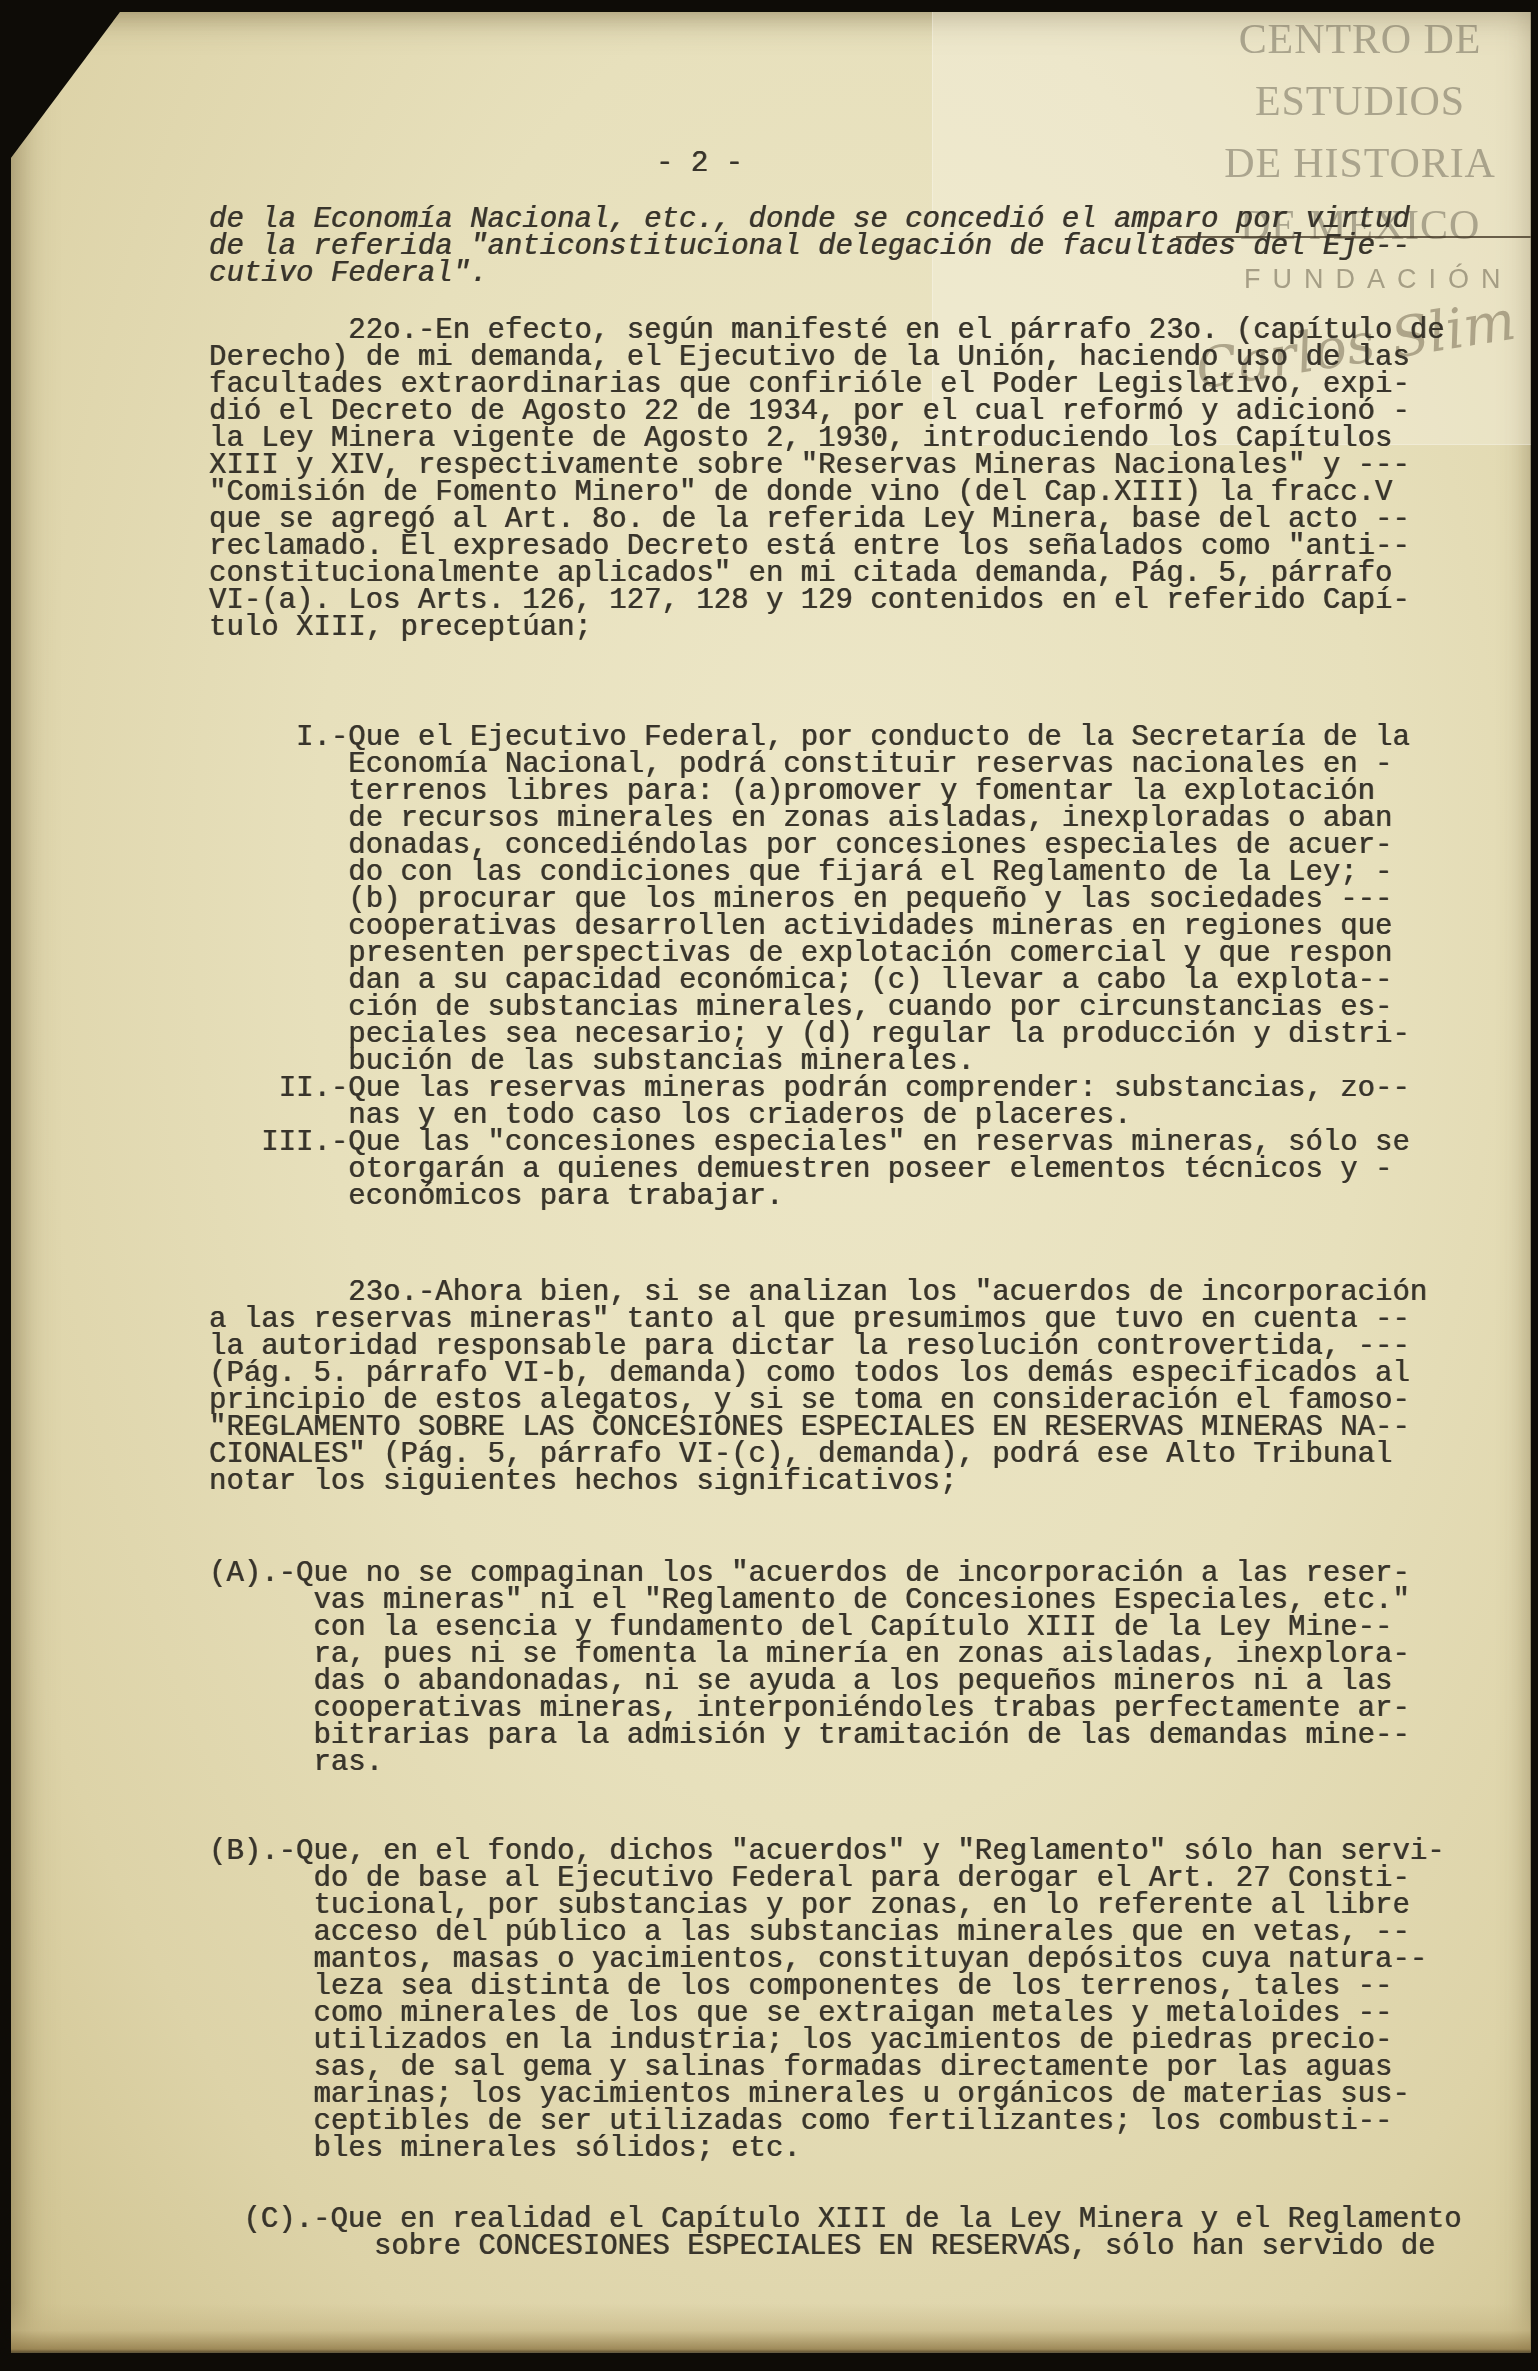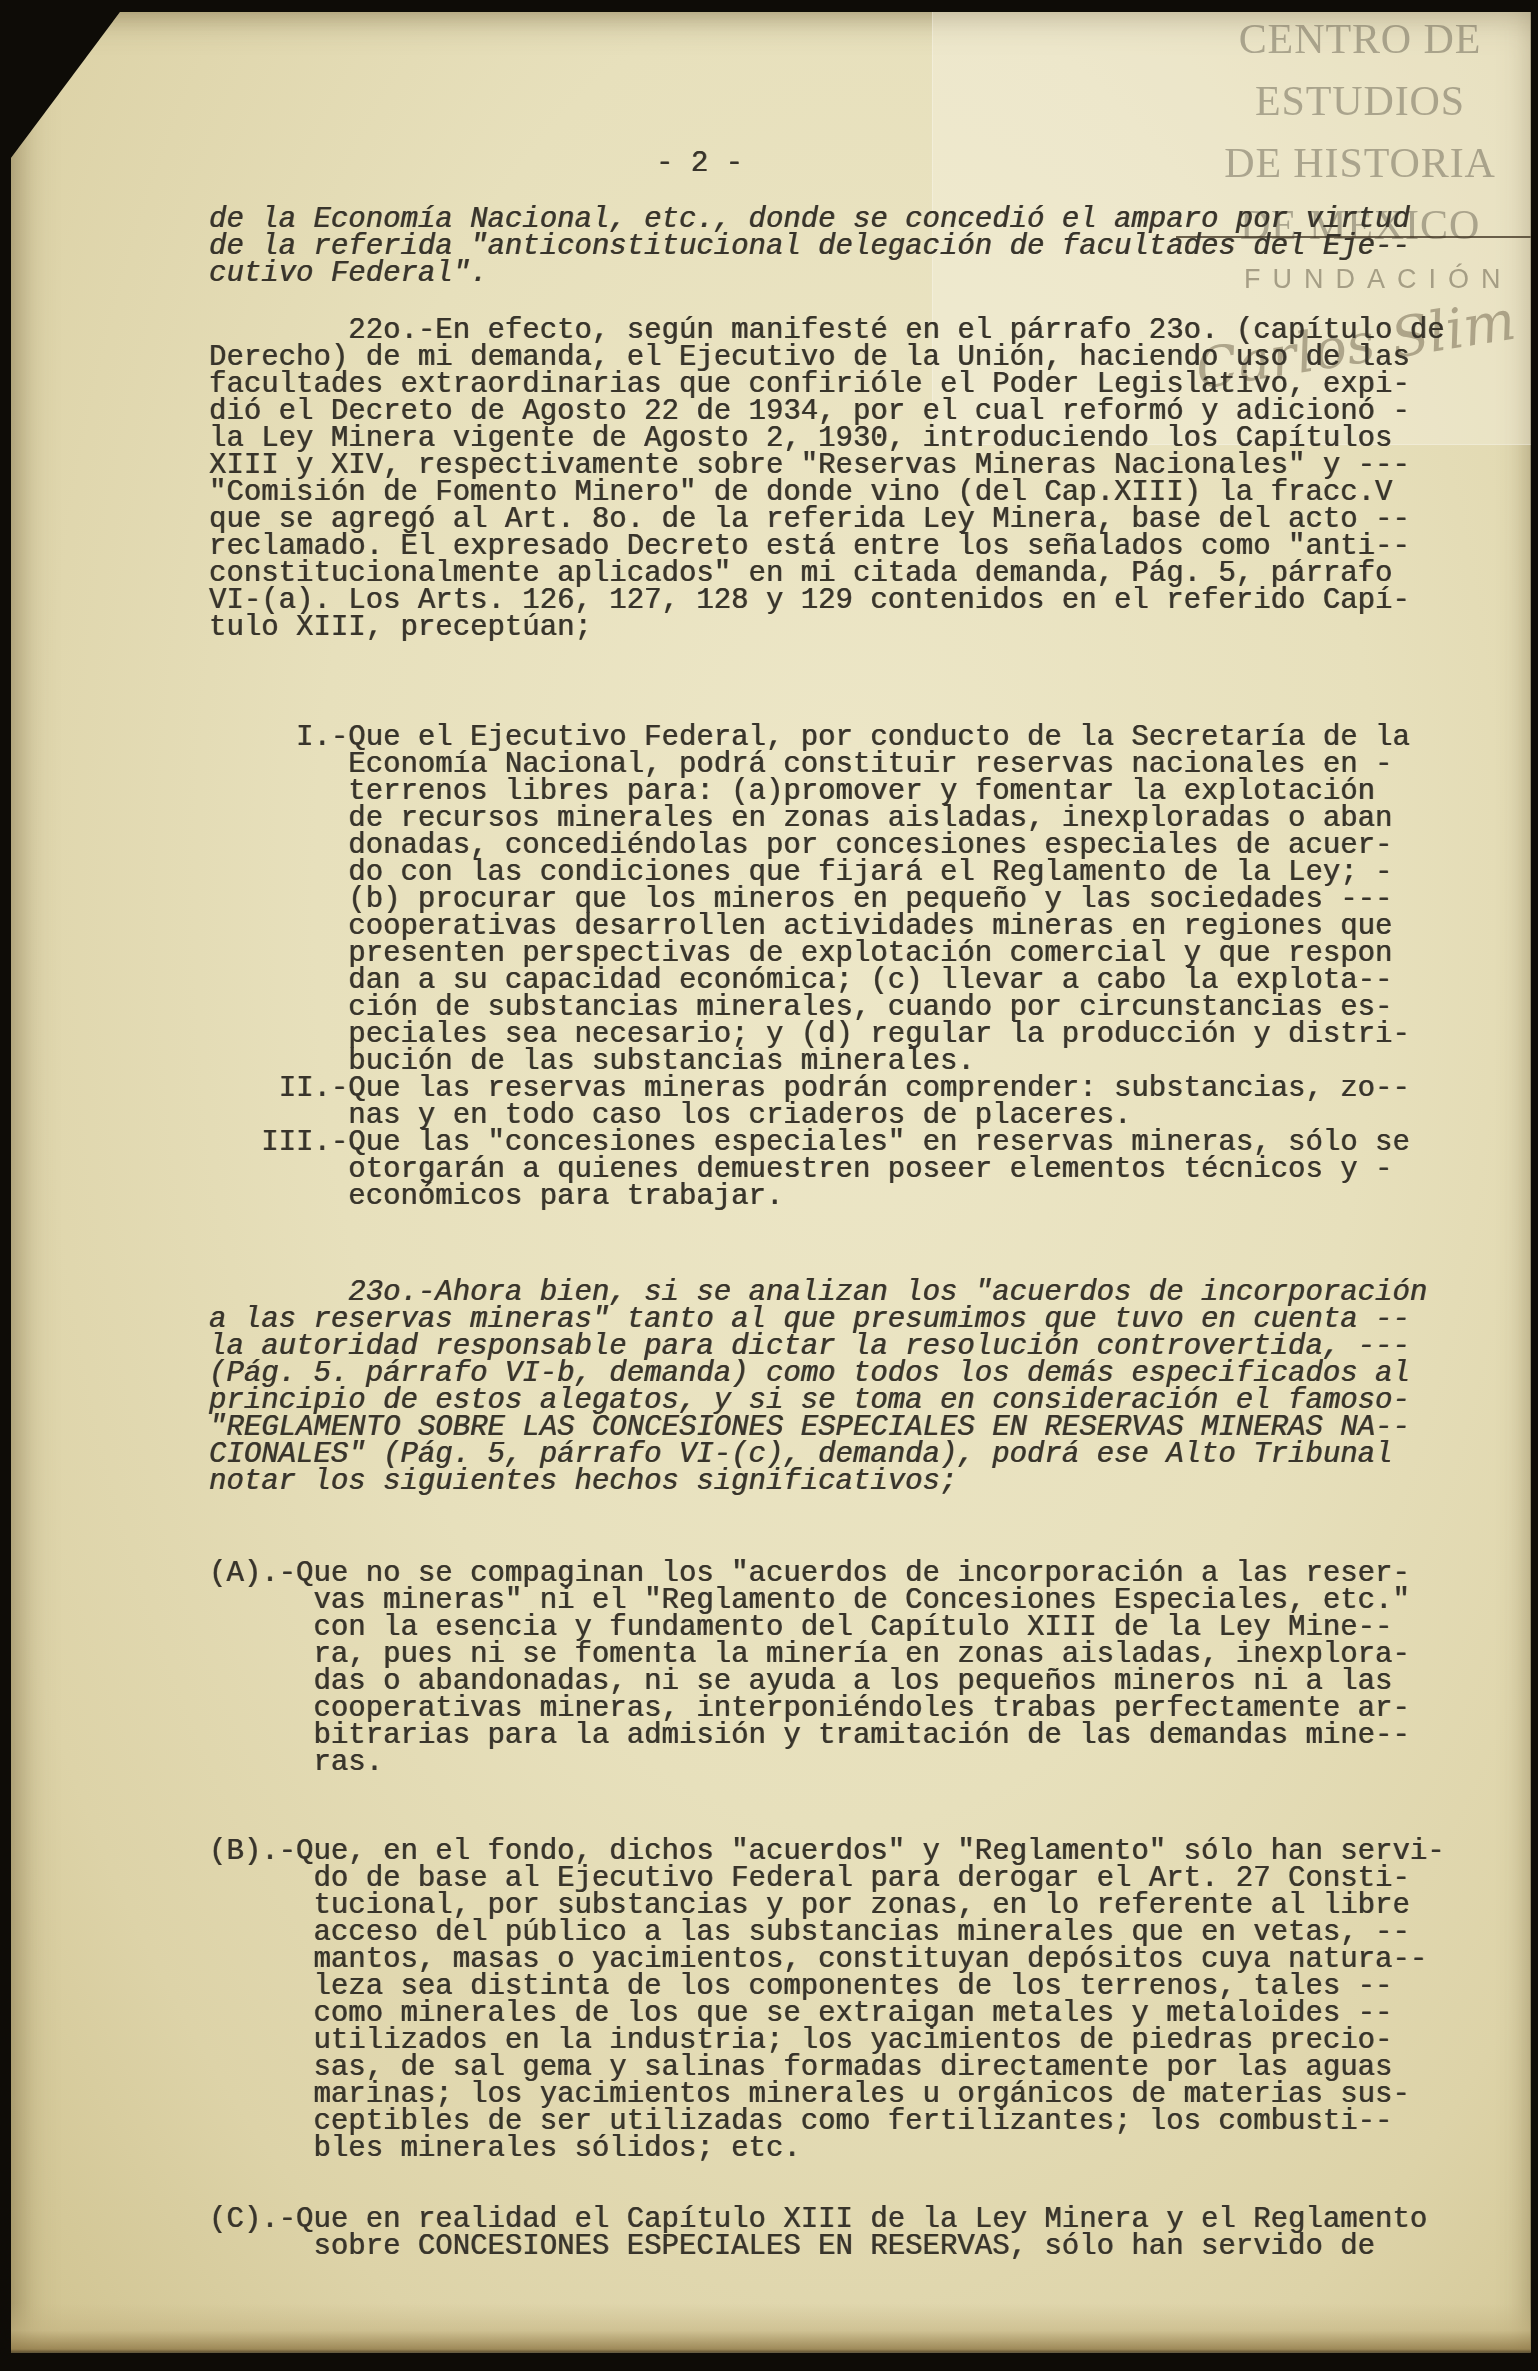--- a/index.html
+++ b/index.html
@@ -62,24 +62,24 @@
     font-size:29px;line-height:27px;
     color:#38342b;
     filter:blur(0.4px);
     text-shadow:0.6px 0.4px 0.6px rgba(56,52,43,0.70), -0.4px -0.2px 0.5px rgba(56,52,43,0.40);
   }
   .para{white-space:pre-wrap;}
   .page-number{margin-left:447px;white-space:pre;}
   .m-intro{margin-top:29px;font-style:italic;}
   .m-p22{margin-top:30px;}
   .m-items{margin-top:83px;}
-  .m-p23{margin-top:69px;font-style:italic;}
+  .m-p23{margin-top:69px;}
   .m-ia{margin-top:65px;}
   .m-ib{margin-top:62px;}
-  .m-ic{margin-top:44px;}
+  .m-ic{margin-top:44px;text-align:center;}
   .bottom-edge{
     position:absolute;left:0;right:0;bottom:0;height:50px;
     background:linear-gradient(rgba(195,178,128,0), rgba(195,178,128,0.55) 55%, rgba(150,128,78,0.85) 92%, #574a2c 100%);
   }
 </style>
 </head>
 <body>
 
 <div class="paper">
 

